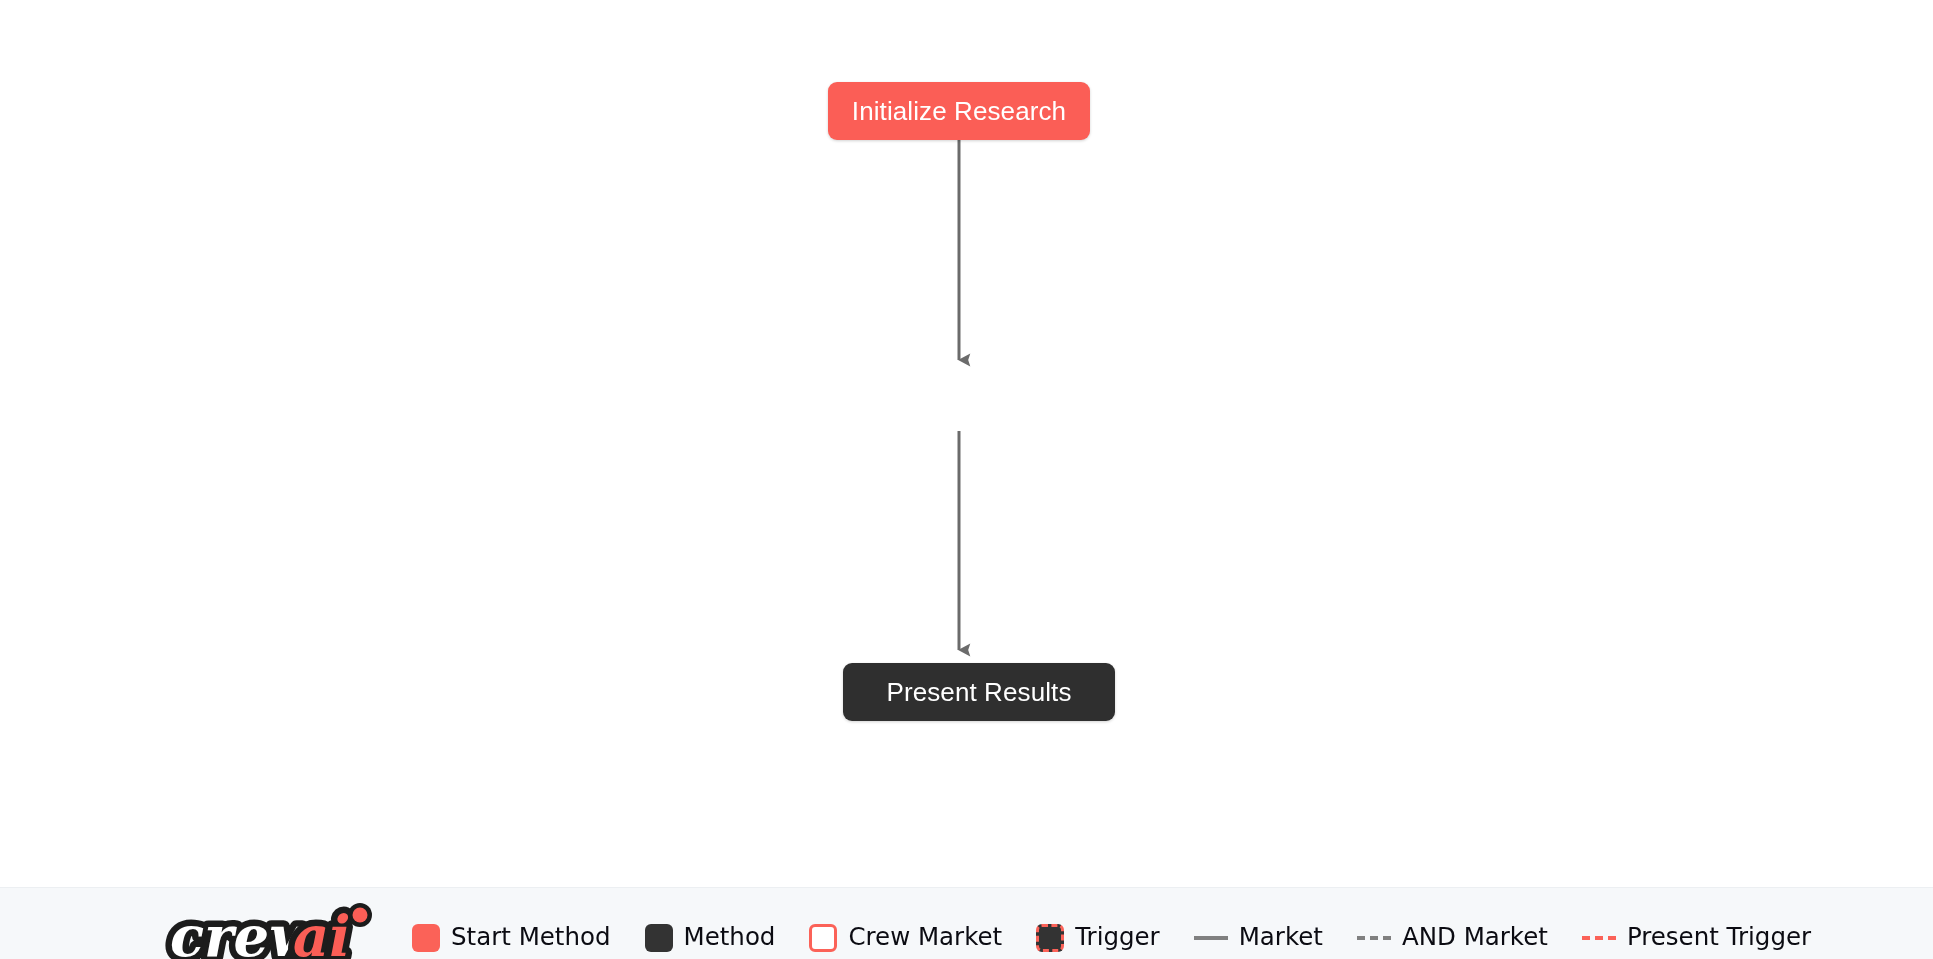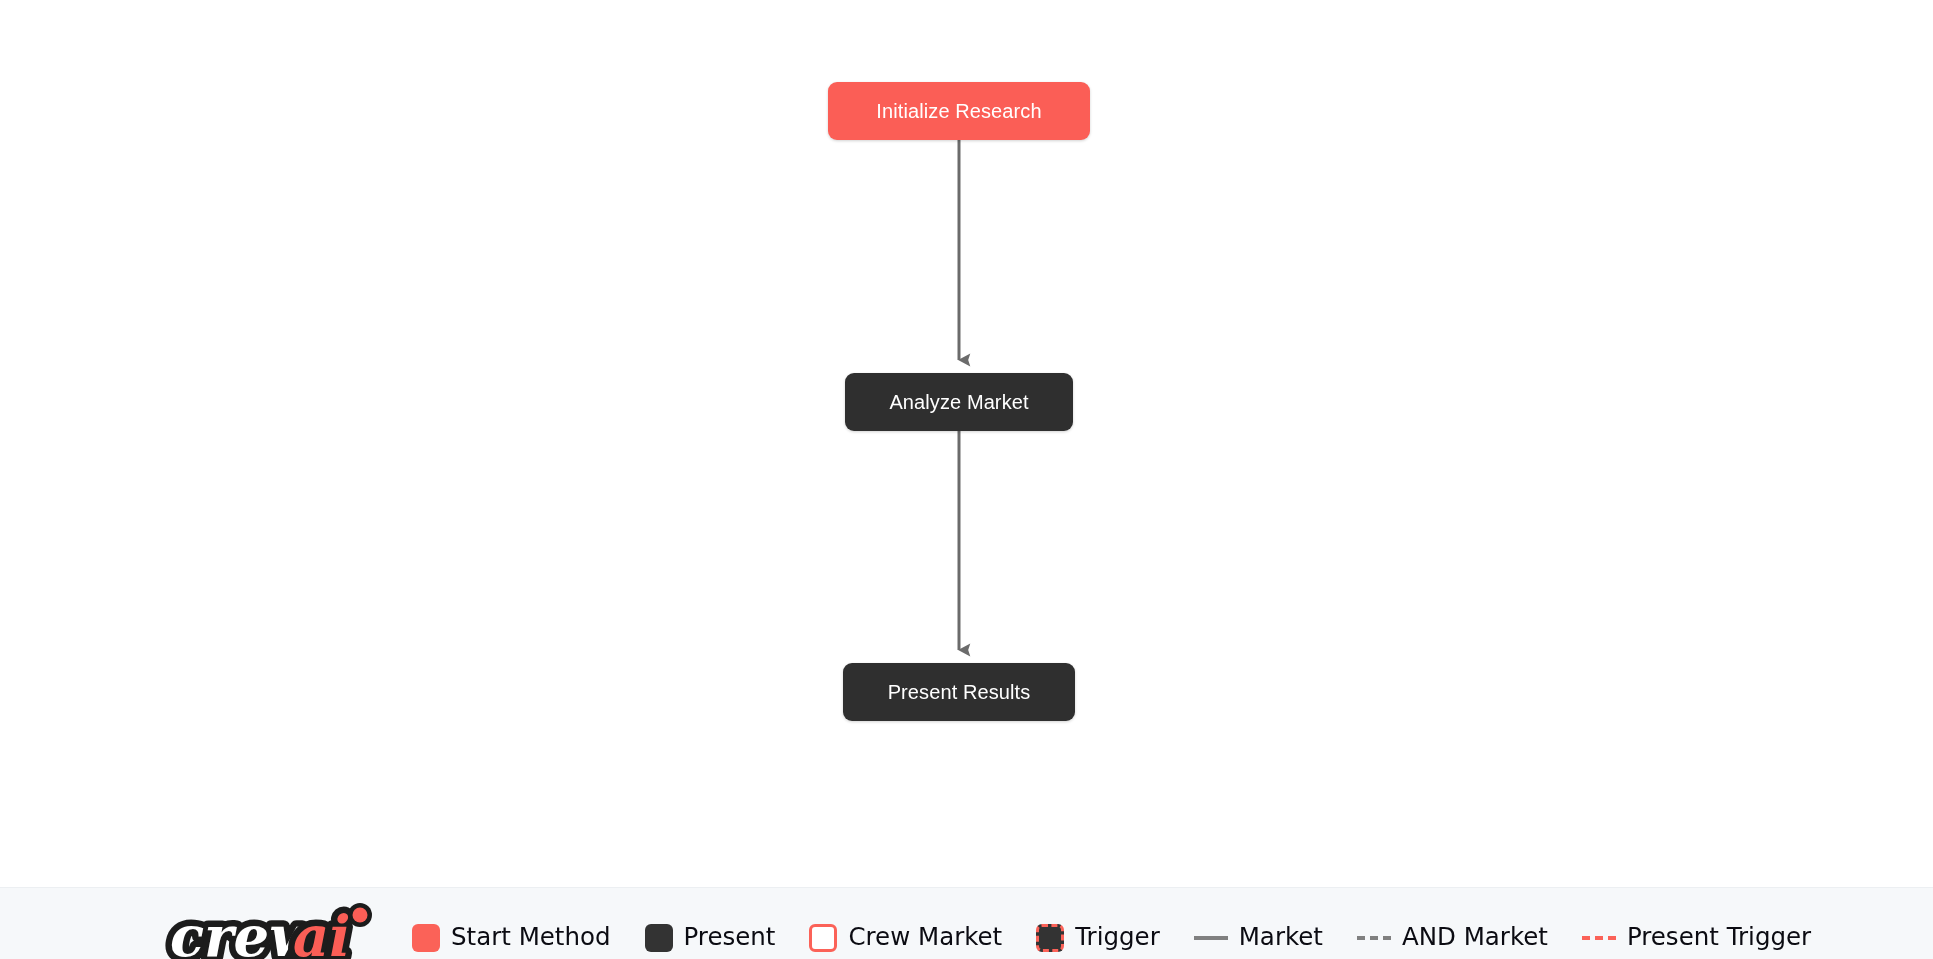--- a/index.html
+++ b/index.html
@@ -42,21 +42,21 @@
   }
 
   .node {
     position: absolute;
     display: flex;
     align-items: center;
     justify-content: center;
     border-radius: 9px;
     color: #ffffff;
     font-family: "Liberation Sans", sans-serif;
-    font-size: 20px;
+    font-size: 26px;
     line-height: 1;
     letter-spacing: .1px;
     white-space: nowrap;
     box-shadow: 0 1px 3px rgba(0,0,0,.18);
     user-select: none;
   }
   .node.start  { background: #fb5e56; }
   .node.method { background: #2f2f2f; }
 
   
@@ -143,25 +143,22 @@
       </g>
       <g>
         <line x1="959" y1="431" x2="959" y2="650" stroke="#6b6b6b" stroke-width="3" marker-end="url(#arrow)"></line>
       </g>
     </svg>
 
     <div class="node start" style="left:828px; top:82px; width:262px; height:58px;">
       <span>Initialize Research</span>
     </div>
 
-    <div class="node method" style="left:845px; top:373px; width:228px; height:58px;">
-      <span>Analyze Market</span>
-    </div>
-
-    <div class="node method" style="left:843px; top:663px; width:232px; height:58px;text-align:right;">
+
+    <div class="node method" style="left:843px; top:663px; width:272px; height:58px;text-align:right;">
       <span>Present Results</span>
     </div>
 
   </div>
 
   <div id="legend">
 
     <div id="logo">
       <svg viewBox="0 0 218 72" width="218" height="72" aria-label="crewai">
         <g font-family="&quot;DejaVu Serif&quot;, serif" font-size="56" font-weight="bold" font-style="italic">
@@ -179,21 +176,21 @@
 
     <div class="legend-items">
 
       <div class="legend-item">
         <span class="swatch start"></span>
         <span class="legend-label">Start Method</span>
       </div>
 
       <div class="legend-item">
         <span class="swatch method"></span>
-        <span class="legend-label">Present</span>
+        <span class="legend-label">Method</span>
       </div>
 
       <div class="legend-item">
         <span class="swatch crew"></span>
         <span class="legend-label">Crew Market</span>
       </div>
 
       <div class="legend-item">
         <span class="swatch router"></span>
         <span class="legend-label">Trigger</span>

